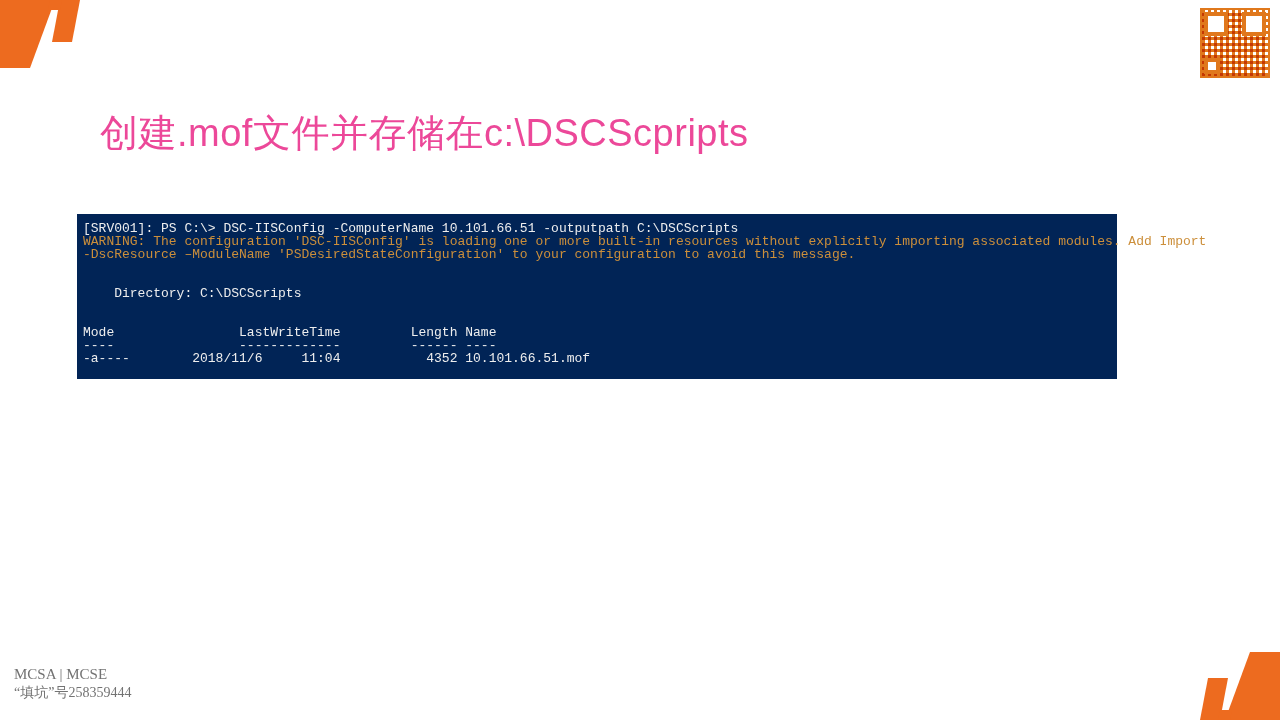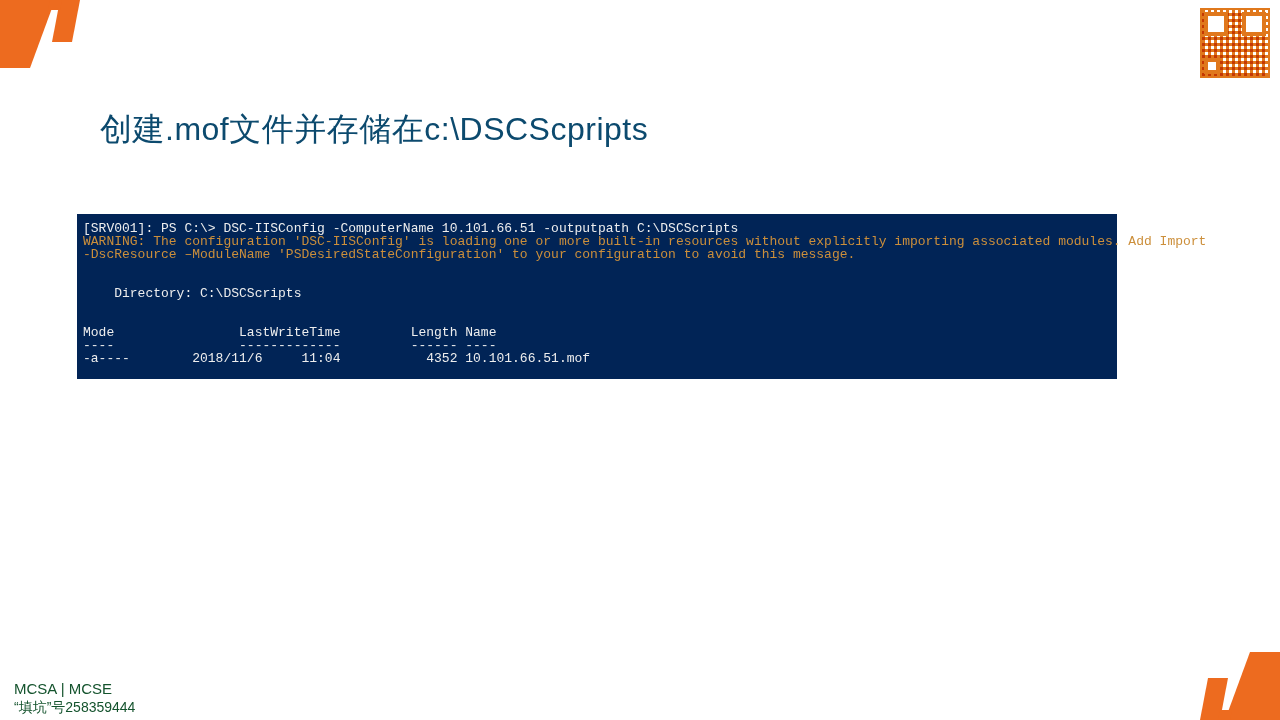--- a/index.html
+++ b/index.html
@@ -54,47 +54,48 @@
     position: absolute;
     bottom: 2px; left: 2px;
     width: 16px; height: 16px;
     border: 4px solid #e0781c;
     background: #fff;
   }
   .slide-title {
     position: absolute;
     top: 108px;
     left: 100px;
-    font-size: 32px;
+    font-size: 38px;
     font-weight: 400;
-    color: #0c4a6e;
+    color: #ec4899;
     letter-spacing: 0.5px;
   }
   .terminal {
     position: absolute;
     top: 214px;
     left: 77px;
     width: 1040px;
     background: #012456;
     padding: 8px 6px 14px 6px;
     font-family: Consolas, "Courier New", monospace;
     font-size: 13px;
     line-height: 1.0;
     color: #e8e8e8;
     white-space: pre;
   }
   .term-white { color: #eeeeee; }
   .term-warn { color: #cc8f3b; }
   .footer {
     position: absolute;
-    bottom: 4px;
+    bottom: 19px;
     left: 14px;
-    color: #14532d;
+    color: #737373;
     font-size: 15px;
     line-height: 1.25;
+    font-family: Liberation Serif, serif;
   }
   .footer-line2 { font-size: 14px; }
 </style>
 </head>
 <body>
 
 <svg class="deco-top-left" viewBox="0 0 110 75">
   <polygon points="0,0 55,0 30,68 0,68" fill="#ed6b1f"></polygon>
   <polygon points="60,0 80,0 72,42 52,42" fill="#ed6b1f"></polygon>
   <polygon points="50,0 62,0 60,10 48,10" fill="#ed6b1f"></polygon>

